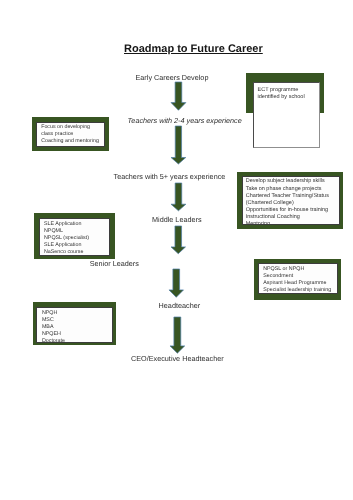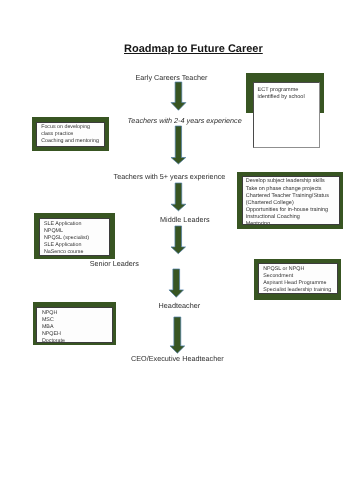--- a/index.html
+++ b/index.html
@@ -29,24 +29,24 @@
 <div id="page">
 
   <div class="abs ttl" style="left:124px;top:43px;">Roadmap to Future Career</div>
 
   <div class="ectbox" style="left:246.2px;top:73.1px;width:78.3px;height:39.9px;"></div>
   <div class="ectwhite" style="left:252.8px;top:82.4px;width:67.1px;height:66.1px;">
       <div class="ln" style="left: 3.7px; top: 3.4px; font-size: 5.55px; line-height: 6.549px;">ECT programme</div>
       <div class="ln" style="left: 3.7px; top: 10.8px; font-size: 5.55px; line-height: 6.549px;">identified by school</div>
     </div>
 
-  <div class="abs stage" style="left:135.5px;top:73.2px;">Early Careers Teacher</div>
+  <div class="abs stage" style="left:135.5px;top:73.2px;">Early Careers Develop</div>
   <div class="abs stage" style="left:127.6px;top:116.3px;font-style:italic;">Teachers with 2-4 years experience</div>
   <div class="abs stage" style="left:113.5px;top:172.4px;">Teachers with 5+ years experience</div>
-  <div class="abs stage" style="left:160px;top:214.6px;">Middle Leaders</div>
+  <div class="abs stage" style="left:152px;top:214.6px;">Middle Leaders</div>
   <div class="abs stage" style="left:81.7px;top:258.7px;padding-left:8px;">Senior Leaders</div>
   <div class="abs stage" style="left:158.6px;top:301.3px;">Headteacher</div>
   <div class="abs stage" style="left:131px;top:354.2px;">CEO/Executive Headteacher</div>
 
   <div class="gbox" style="left:32.2px;top:116.8px;width:77.2px;height:33.8px;">
     <div class="inner" style="left:3.5px;top:4.8px;right:4.4px;bottom:3.7px;">
         <div class="ln" style="left: 4.5px; top: 1.6px; font-size: 5.3px; line-height: 6.254px;">Focus on developing</div>
         <div class="ln" style="left: 4.5px; top: 8.55px; font-size: 5.3px; line-height: 6.254px;">class practice</div>
         <div class="ln" style="left: 4.5px; top: 15.5px; font-size: 5.3px; line-height: 6.254px;">Coaching and mentoring</div>
       </div>

